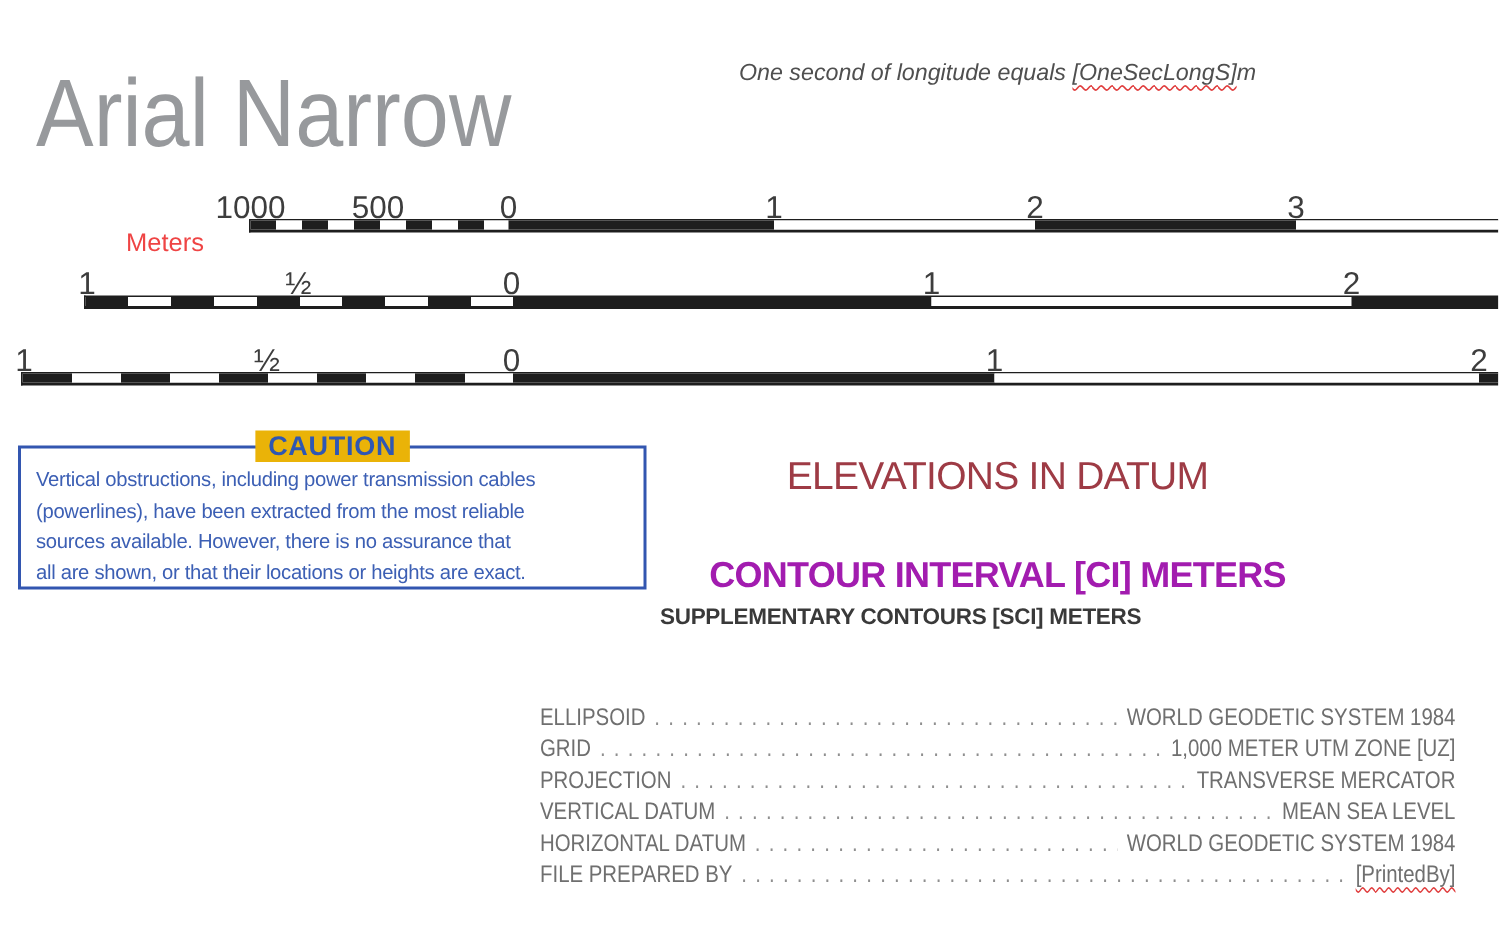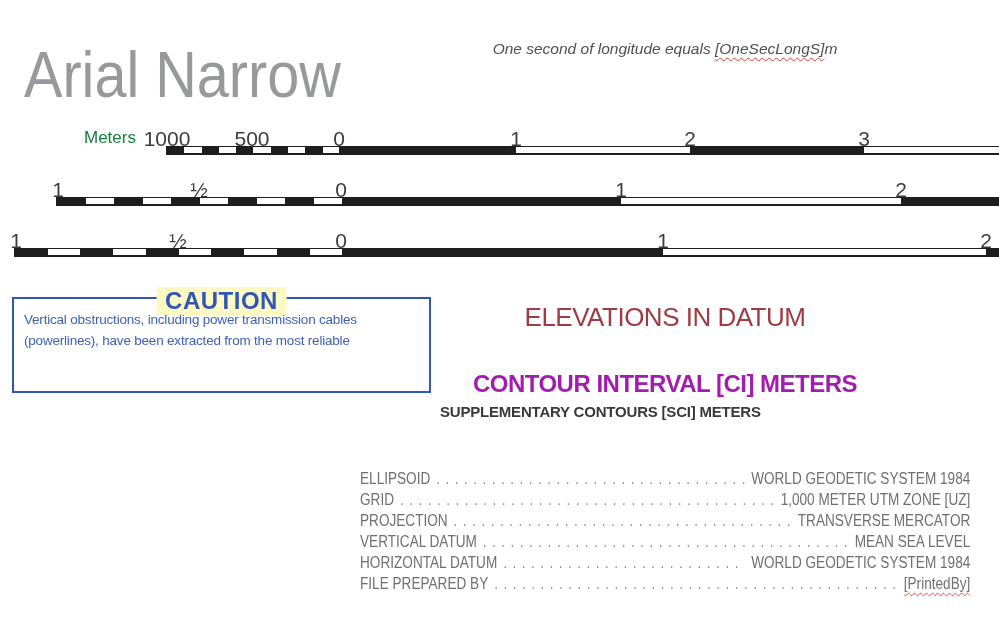--- a/index.html
+++ b/index.html
@@ -23,41 +23,41 @@
          text-underline-offset:3px; }
   .scale-title{
     position:absolute; left:540px; top:83px; width:250px; text-align:center;
     font-weight:bold; font-size:22px; color:#3a3a3a; white-space:nowrap;
   }
   
   .tick{
     position:absolute; transform:translateX(-50%);
     font-size:21px; color:#3d3d3d; white-space:nowrap;
   }
-  .meters-caption{ position:absolute; font-size:17px; color:#15803d; }
+  .meters-caption{ position:absolute; font-size:17px; color:#ef4444;margin-top:24px; }
   .bar{
     position:absolute; height:9px; box-sizing:border-box;
     border:1px solid #1e1e1e; border-bottom-width:2px;
     display:flex; background:#fff;
   }
   .seg-black{ background:#1e1e1e; }
   .seg-white{ background:#ffffff; }
   .seg-check1{ background:repeating-linear-gradient(to right,#1e1e1e 0 17.3px,#ffffff 17.3px 34.6px); }
   .seg-check2{ background:repeating-linear-gradient(to right,#1e1e1e 0 28.55px,#ffffff 28.55px 57.1px); }
   .seg-check3{ background:repeating-linear-gradient(to right,#1e1e1e 0 32.75px,#ffffff 32.75px 65.5px); }
   .seg{ height:100%; flex:0 0 auto; }
   .seg-fill{ flex:1 1 auto; }
   
   .caution-box{
     position:absolute; left:12px; top:297px; width:419px; height:96px;
     border:2px solid #3356b0; box-sizing:border-box;
   }
   .caution-title{
     position:absolute; top:-12px; left:50%; transform:translateX(-50%);
-    background:#fef9c3; padding:0 9px; font-weight:bold; font-size:24px;
+    background:#eab308; padding:0 9px; font-weight:bold; font-size:18px;
     color:#2f57b3; white-space:nowrap; letter-spacing:0.5px;
   }
   .caution-body{
     padding:11px 0 0 10px; font-size:13.5px; line-height:20.5px;
     color:#3c5fb4; letter-spacing:-0.2px;
   }
   .caution-body div{ white-space:nowrap; }
   
   .elev-note{
     position:absolute; left:460px; top:302px; width:410px; text-align:center;
@@ -135,20 +135,22 @@
     <div class="seg seg-black" style="width:321px;"></div>
     <div class="seg seg-white" style="width:323px;"></div>
     <div class="seg seg-black seg-fill"></div>
   </div>
 
   <div class="caution-box">
     <span class="caution-title">CAUTION</span>
     <div class="caution-body">
       <div>Vertical obstructions, including power transmission cables</div>
       <div>(powerlines), have been extracted from the most reliable</div>
+      <div>sources available. However, there is no assurance that</div>
+      <div>all are shown, or that their locations or heights are exact.</div>
     </div>
   </div>
 
   <div class="elev-note">ELEVATIONS IN DATUM</div>
   <div class="contour-interval">CONTOUR INTERVAL [CI] METERS</div>
   <div class="supp-contours">SUPPLEMENTARY CONTOURS [SCI] METERS</div>
 
   <div class="meta">
     <div class="meta-row">
       <span class="meta-label">ELLIPSOID</span>

